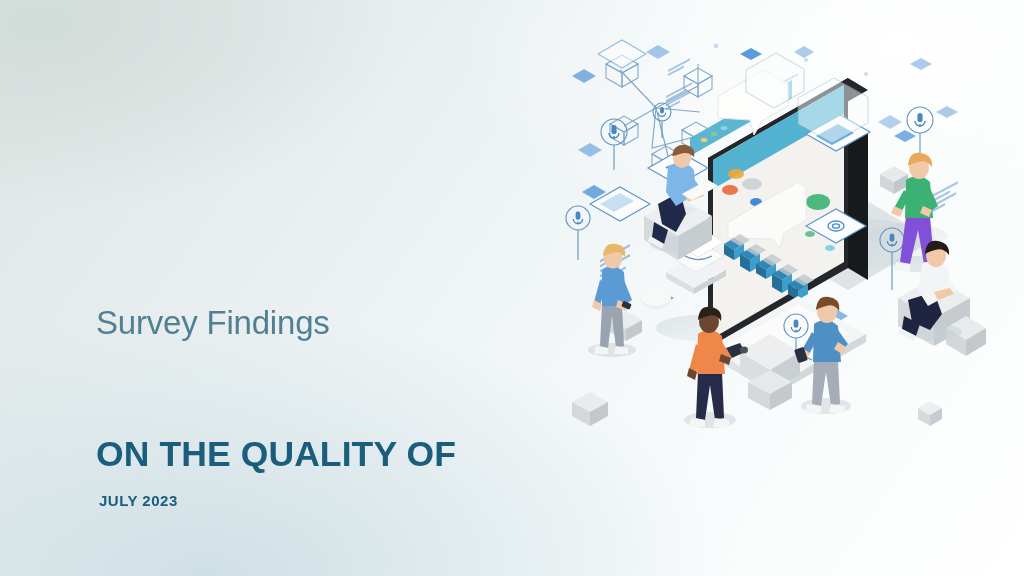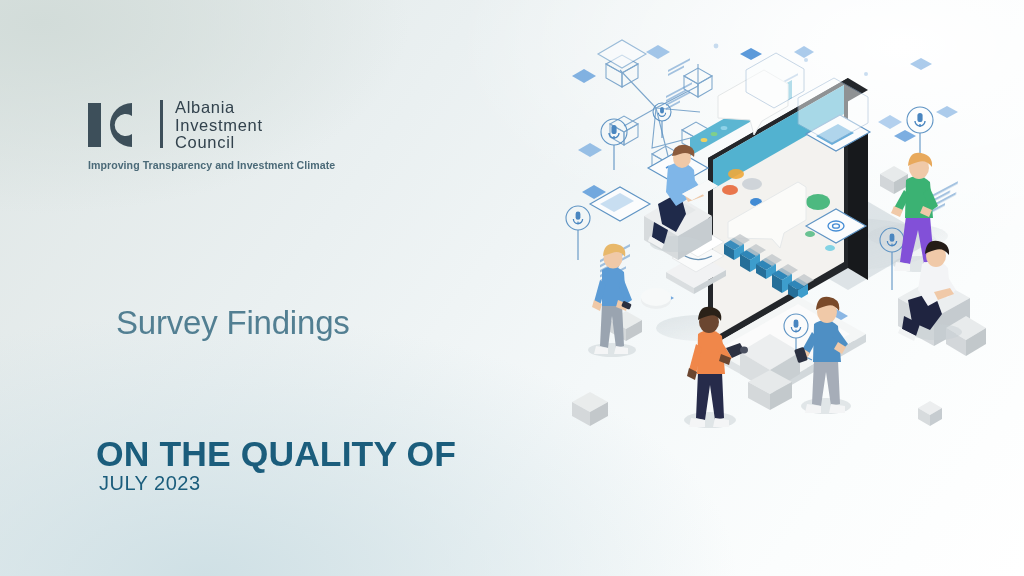--- a/index.html
+++ b/index.html
@@ -64,36 +64,35 @@
     width: 620px;
   }
   .eyebrow {
     font-size: 33px;
     font-weight: 300;
     color: #527f92;
     letter-spacing: -0.2px;
     line-height: 40px;
     margin-bottom: 4px;
     white-space: pre;
-    margin-left: 20px;
   }
   .headline {
     font-size: 35.5px;
     font-weight: bold;
     color: #1b5d7c;
     line-height: 43px;
     letter-spacing: 0.1px;
     white-space: pre;
   }
   .date-line {
     position: absolute;
     left: 99px;
-    top: 472px;
-    font-size: 20px;
-    font-weight: normal;
+    top: 492px;
+    font-size: 15px;
+    font-weight: bold;
     color: #1b5d7c;
     letter-spacing: 0.5px;
     white-space: pre;
   }
 
   
   .illustration {
     position: absolute;
     left: 548px; top: 8px;
     width: 476px; height: 470px;
@@ -479,33 +478,20 @@
         <path d="M352 320 l16 8 -2 5 -16 -8 Z" fill="#f0f2f3"></path>
         <path d="M374 256 q16 -8 26 4 l2 26 -22 12 -10 -16 Z" fill="#f3f4f6"></path>
         <path d="M398 266 l10 16 -9 8 -8 -12 Z" fill="#f3f4f6"></path>
         <path d="M386 284 l16 -4 4 6 -16 6 Z" fill="#f0c9a8"></path>
         <ellipse cx="388" cy="248" rx="10" ry="11" fill="#f0c9a8"></ellipse>
         <path d="M377 246 q1 -15 13 -13 q12 2 11 14 q-6 -8 -14 -5 q-7 2 -10 4 Z" fill="#241c18"></path>
       </g>
     </svg>
   </div>
 
-  <div class="logo-block">
-    <div class="logo-row">
-      <svg class="logo-mark" viewBox="0 0 62 52">
-        <rect x="0" y="4" width="13" height="44" fill="#3d4f5a"></rect>
-        <path d="M44 4 A22 22 0 1 0 44 48 L44 35 A11 11 0 1 1 44 17 Z" fill="#3d4f5a"></path>
-      </svg>
-      <div class="logo-divider"></div>
-      <div class="logo-words">Albania
-Investment
-Council</div>
-    </div>
-    <div class="logo-tagline">Improving Transparency and Investment Climate</div>
-  </div>
 
   <div class="title-block">
     <div class="eyebrow">Survey Findings</div>
     <div class="headline">
       <div>ON THE QUALITY OF</div>
       
     </div>
   </div>
 
   <div class="date-line">JULY 2023</div>

